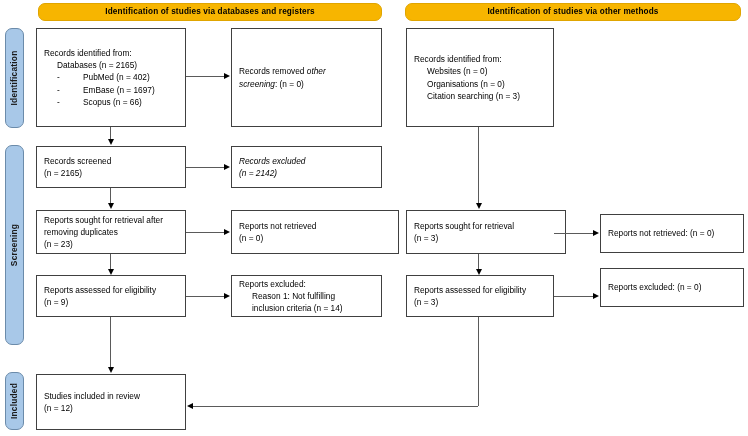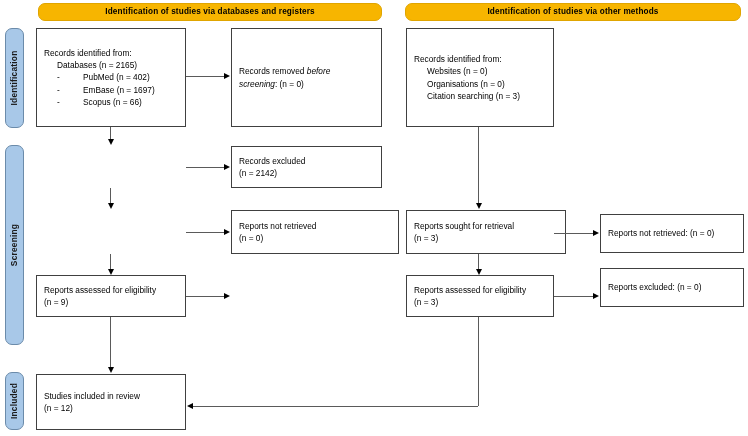--- a/index.html
+++ b/index.html
@@ -130,47 +130,53 @@
 
   <div class="stage-bar" style="left:5px; top:372px; width:19px; height:58px;">
     <span class="stage-label">Included</span>
   </div>
 
   <div class="node" style="left:36px; top:28px; width:150px; height:99px;">
     <div class="node-text"><span>Records identified from:</span><br><span class="ind1">Databases (n = 2165)</span><br><span class="dash">-</span><span>PubMed (n = 402)</span><br><span class="dash">-</span><span>EmBase (n = 1697)</span><br><span class="dash">-</span><span>Scopus (n = 66)</span></div>
   </div>
 
   <div class="node" style="left:231px; top:28px; width:151px; height:99px;">
-    <div class="node-text"><span>Records removed </span><span class="ital">before</span><br><span class="ital">screening</span><span>: (n = 0)</span></div>
+    <div class="node-text"><span>Records removed </span><span class="ital">other</span><br><span class="ital">screening</span><span>: (n = 0)</span></div>
   </div>
 
   <div class="line-h" style="left:186px; top:76px; width:38px;"></div>
   <div class="arrow-right" style="left:224px; top:72.5px;"></div>
 
   <div class="line-v" style="left:110px; top:127px; height:12px;"></div>
   <div class="arrow-down" style="left:107.5px; top:139px;"></div>
 
   <div class="node" style="left:406px; top:28px; width:148px; height:99px;">
     <div class="node-text"><span>Records identified from:</span><br><span class="ind1">Websites (n = 0)</span><br><span class="ind1">Organisations (n = 0)</span><br><span class="ind1">Citation searching (n = 3)</span></div>
   </div>
 
   <div class="line-v" style="left:478px; top:127px; height:76px;"></div>
   <div class="arrow-down" style="left:475.5px; top:203px;"></div>
 
-
-  <div class="node" style="left:231px; top:146px; width:151px; height:42px;">
+  <div class="node" style="left:36px; top:146px; width:150px; height:42px;">
+    <div class="node-text"><span>Records screened</span><br><span>(n = 2165)</span></div>
+  </div>
+
+  <div class="node" style="left:231px; top:146px; width:151px; height:42px;font-style:italic;">
     <div class="node-text"><span>Records excluded</span><br><span>(n = 2142)</span></div>
   </div>
 
   <div class="line-h" style="left:186px; top:167px; width:38px;"></div>
   <div class="arrow-right" style="left:224px; top:163.5px;"></div>
 
   <div class="line-v" style="left:110px; top:188px; height:15px;"></div>
   <div class="arrow-down" style="left:107.5px; top:203px;"></div>
 
+  <div class="node" style="left:36px; top:210px; width:150px; height:44px;">
+    <div class="node-text"><span>Reports sought for retrieval after</span><br><span>removing duplicates</span><br><span>(n = 23)</span></div>
+  </div>
 
   <div class="node" style="left:231px; top:210px; width:168px; height:44px;">
     <div class="node-text"><span>Reports not retrieved</span><br><span>(n = 0)</span></div>
   </div>
 
   <div class="line-h" style="left:186px; top:232px; width:38px;"></div>
   <div class="arrow-right" style="left:224px; top:228.5px;"></div>
 
   <div class="line-v" style="left:110px; top:254px; height:15px;"></div>
   <div class="arrow-down" style="left:107.5px; top:269px;"></div>
@@ -186,20 +192,23 @@
   <div class="line-h" style="left:554px; top:233px; width:39px;"></div>
   <div class="arrow-right" style="left:593px; top:229.5px;"></div>
 
   <div class="line-v" style="left:478px; top:254px; height:15px;"></div>
   <div class="arrow-down" style="left:475.5px; top:269px;"></div>
 
   <div class="node" style="left:36px; top:275px; width:150px; height:42px;">
     <div class="node-text"><span>Reports assessed for eligibility</span><br><span>(n = 9)</span></div>
   </div>
 
+  <div class="node" style="left:231px; top:275px; width:151px; height:42px;">
+    <div class="node-text"><span>Reports excluded:</span><br><span class="ind1">Reason 1: Not fulfilling</span><br><span class="ind1">inclusion criteria (n = 14)</span></div>
+  </div>
 
   <div class="line-h" style="left:186px; top:296px; width:38px;"></div>
   <div class="arrow-right" style="left:224px; top:292.5px;"></div>
 
   <div class="line-v" style="left:110px; top:317px; height:50px;"></div>
   <div class="arrow-down" style="left:107.5px; top:367px;"></div>
 
   <div class="node" style="left:406px; top:275px; width:148px; height:42px;">
     <div class="node-text"><span>Reports assessed for eligibility</span><br><span>(n = 3)</span></div>
   </div>

